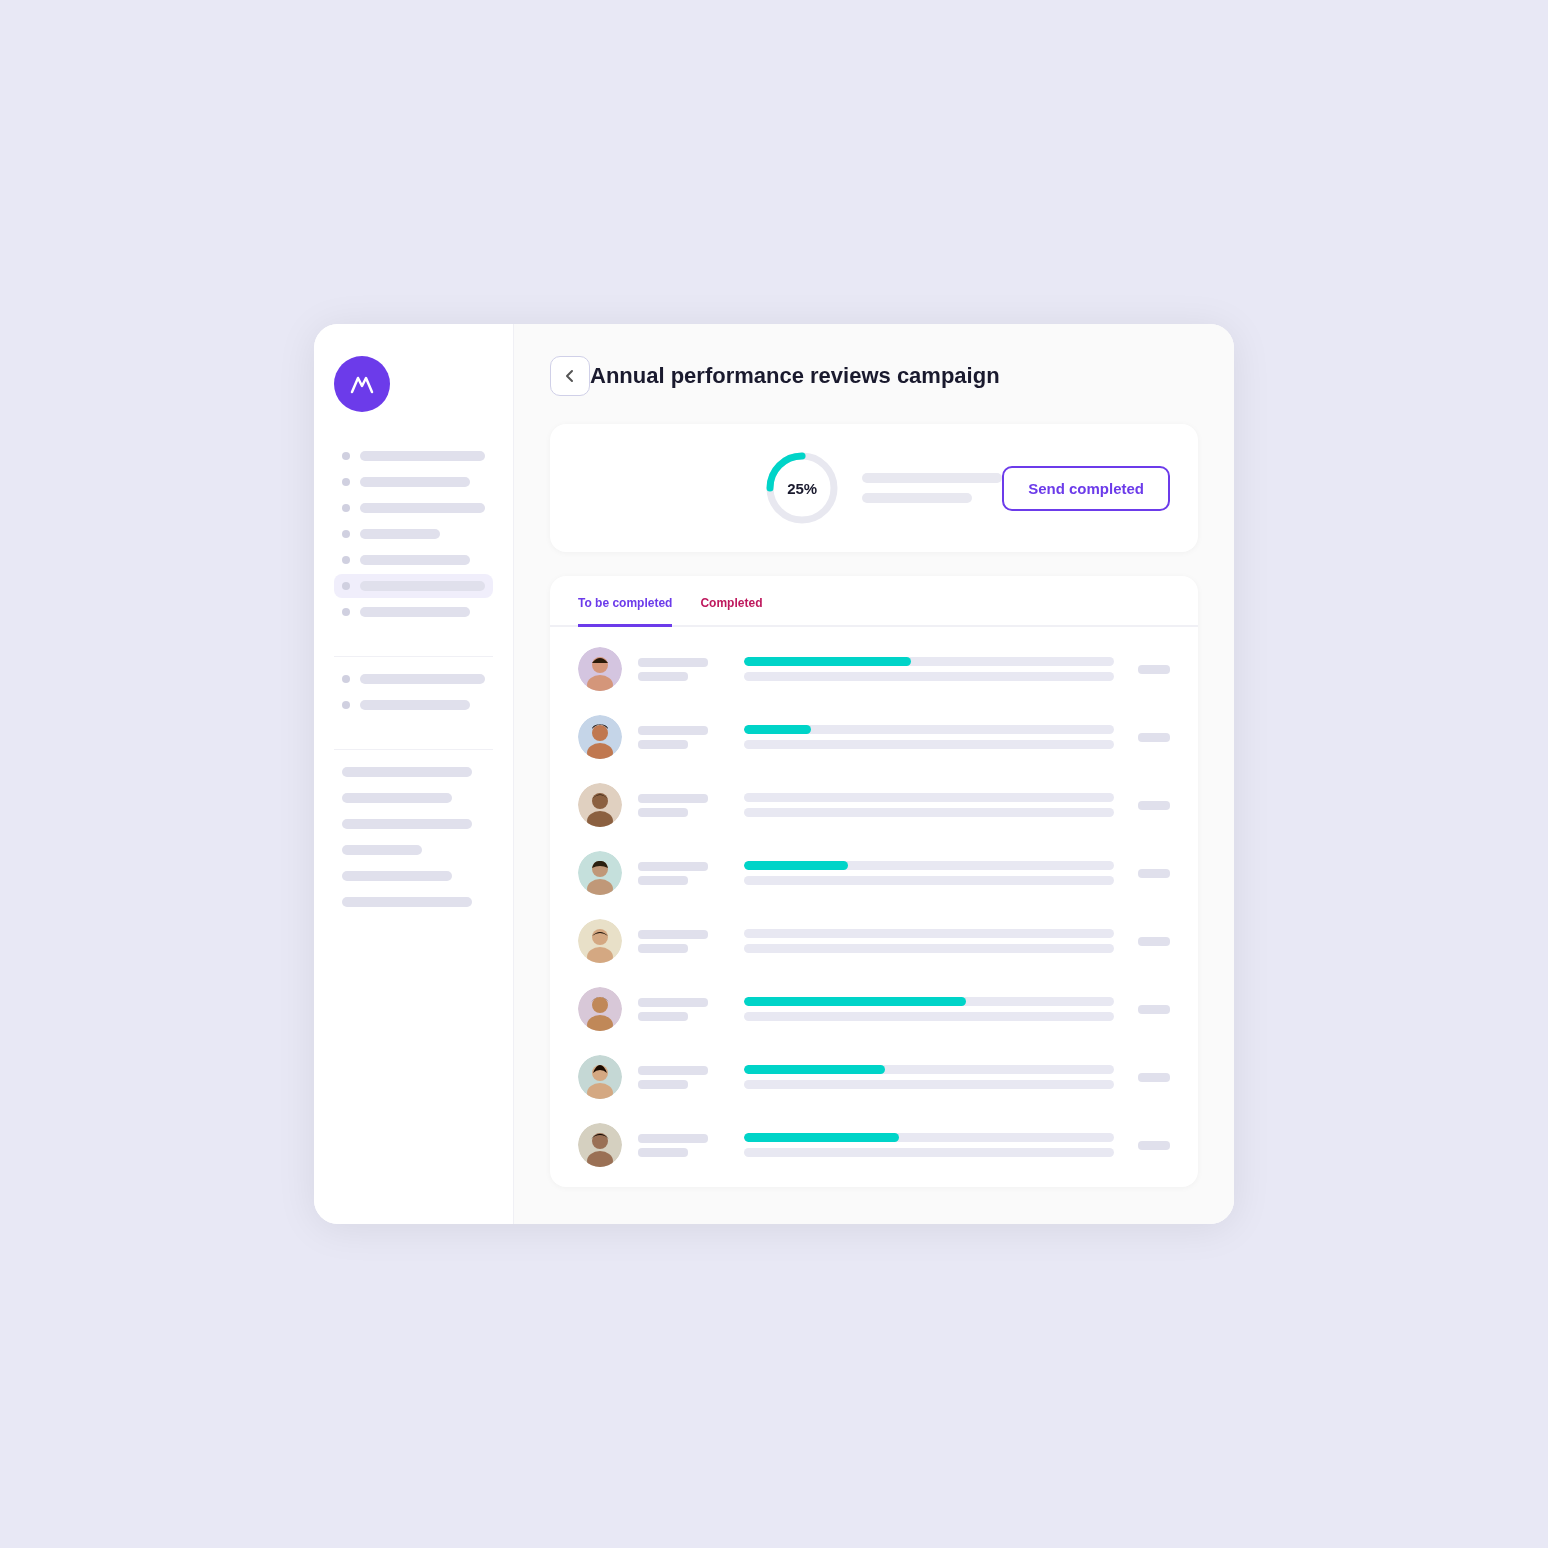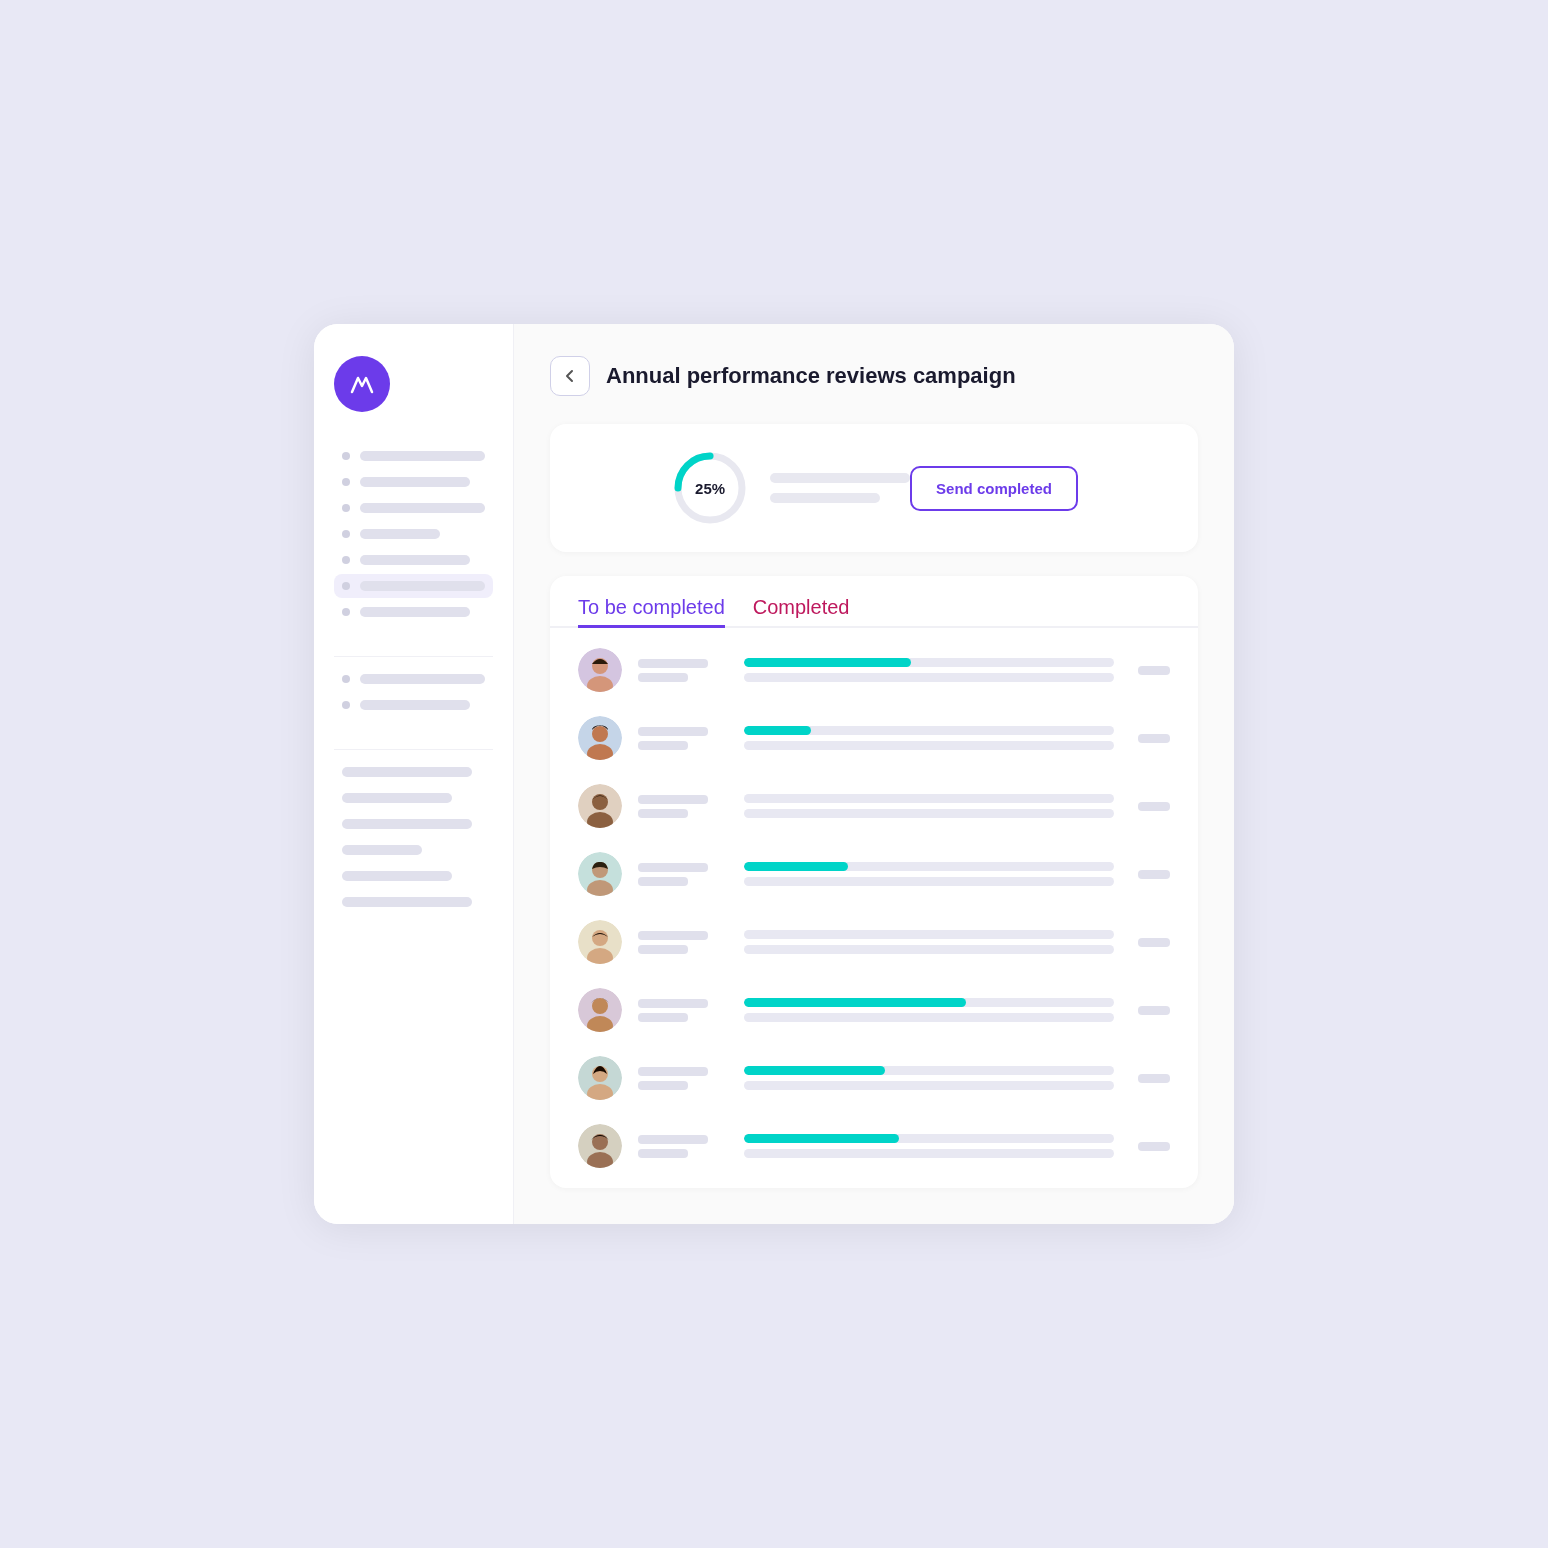--- a/index.html
+++ b/index.html
@@ -85,21 +85,21 @@
     
     .main {
       flex: 1;
       padding: 32px 36px;
       background: #fafafa;
       overflow-y: auto;
     }
     .page-header {
       display: flex;
       align-items: center;
-      gap: 16px;
+      gap: 0;
       margin-bottom: 28px;
     }
     .back-btn {
       width: 40px;
       height: 40px;
       border: 1.5px solid #d0d0e8;
       border-radius: 10px;
       display: flex;
       align-items: center;
       justify-content: center;
@@ -115,21 +115,21 @@
       color: #1a1a2e;
     }
     
     .stats-card {
       background: white;
       border-radius: 16px;
       padding: 24px 28px;
       margin-bottom: 24px;
       display: flex;
       align-items: center;
-      justify-content: center;
+      justify-content: flex-end;
       box-shadow: 0 1px 6px rgba(0,0,0,0.04);
     }
     .stats-left {
       display: flex;
       align-items: center;
       gap: 20px;
     }
     
     .donut-wrap {
       position: relative;
@@ -180,24 +180,24 @@
       box-shadow: 0 1px 6px rgba(0,0,0,0.04);
       overflow: hidden;
     }
     .tabs-header {
       display: flex;
       gap: 0;
       padding: 20px 28px 0;
       border-bottom: 2px solid #f0f0f5;
     }
     .tab {
-      padding: 0 0 6px;
+      padding: 0 0 14px;
       margin-right: 28px;
-      font-size: 20px;
-      font-weight: 400;
+      font-size: 12px;
+      font-weight: 700;
       cursor: pointer;
       border-bottom: 3px solid transparent;
       margin-bottom: -2px;
     }
     .tab.active {
       color: #6c3bea;
       border-bottom-color: #6c3bea;
     }
     .tab.inactive {
       color: #be185d;

